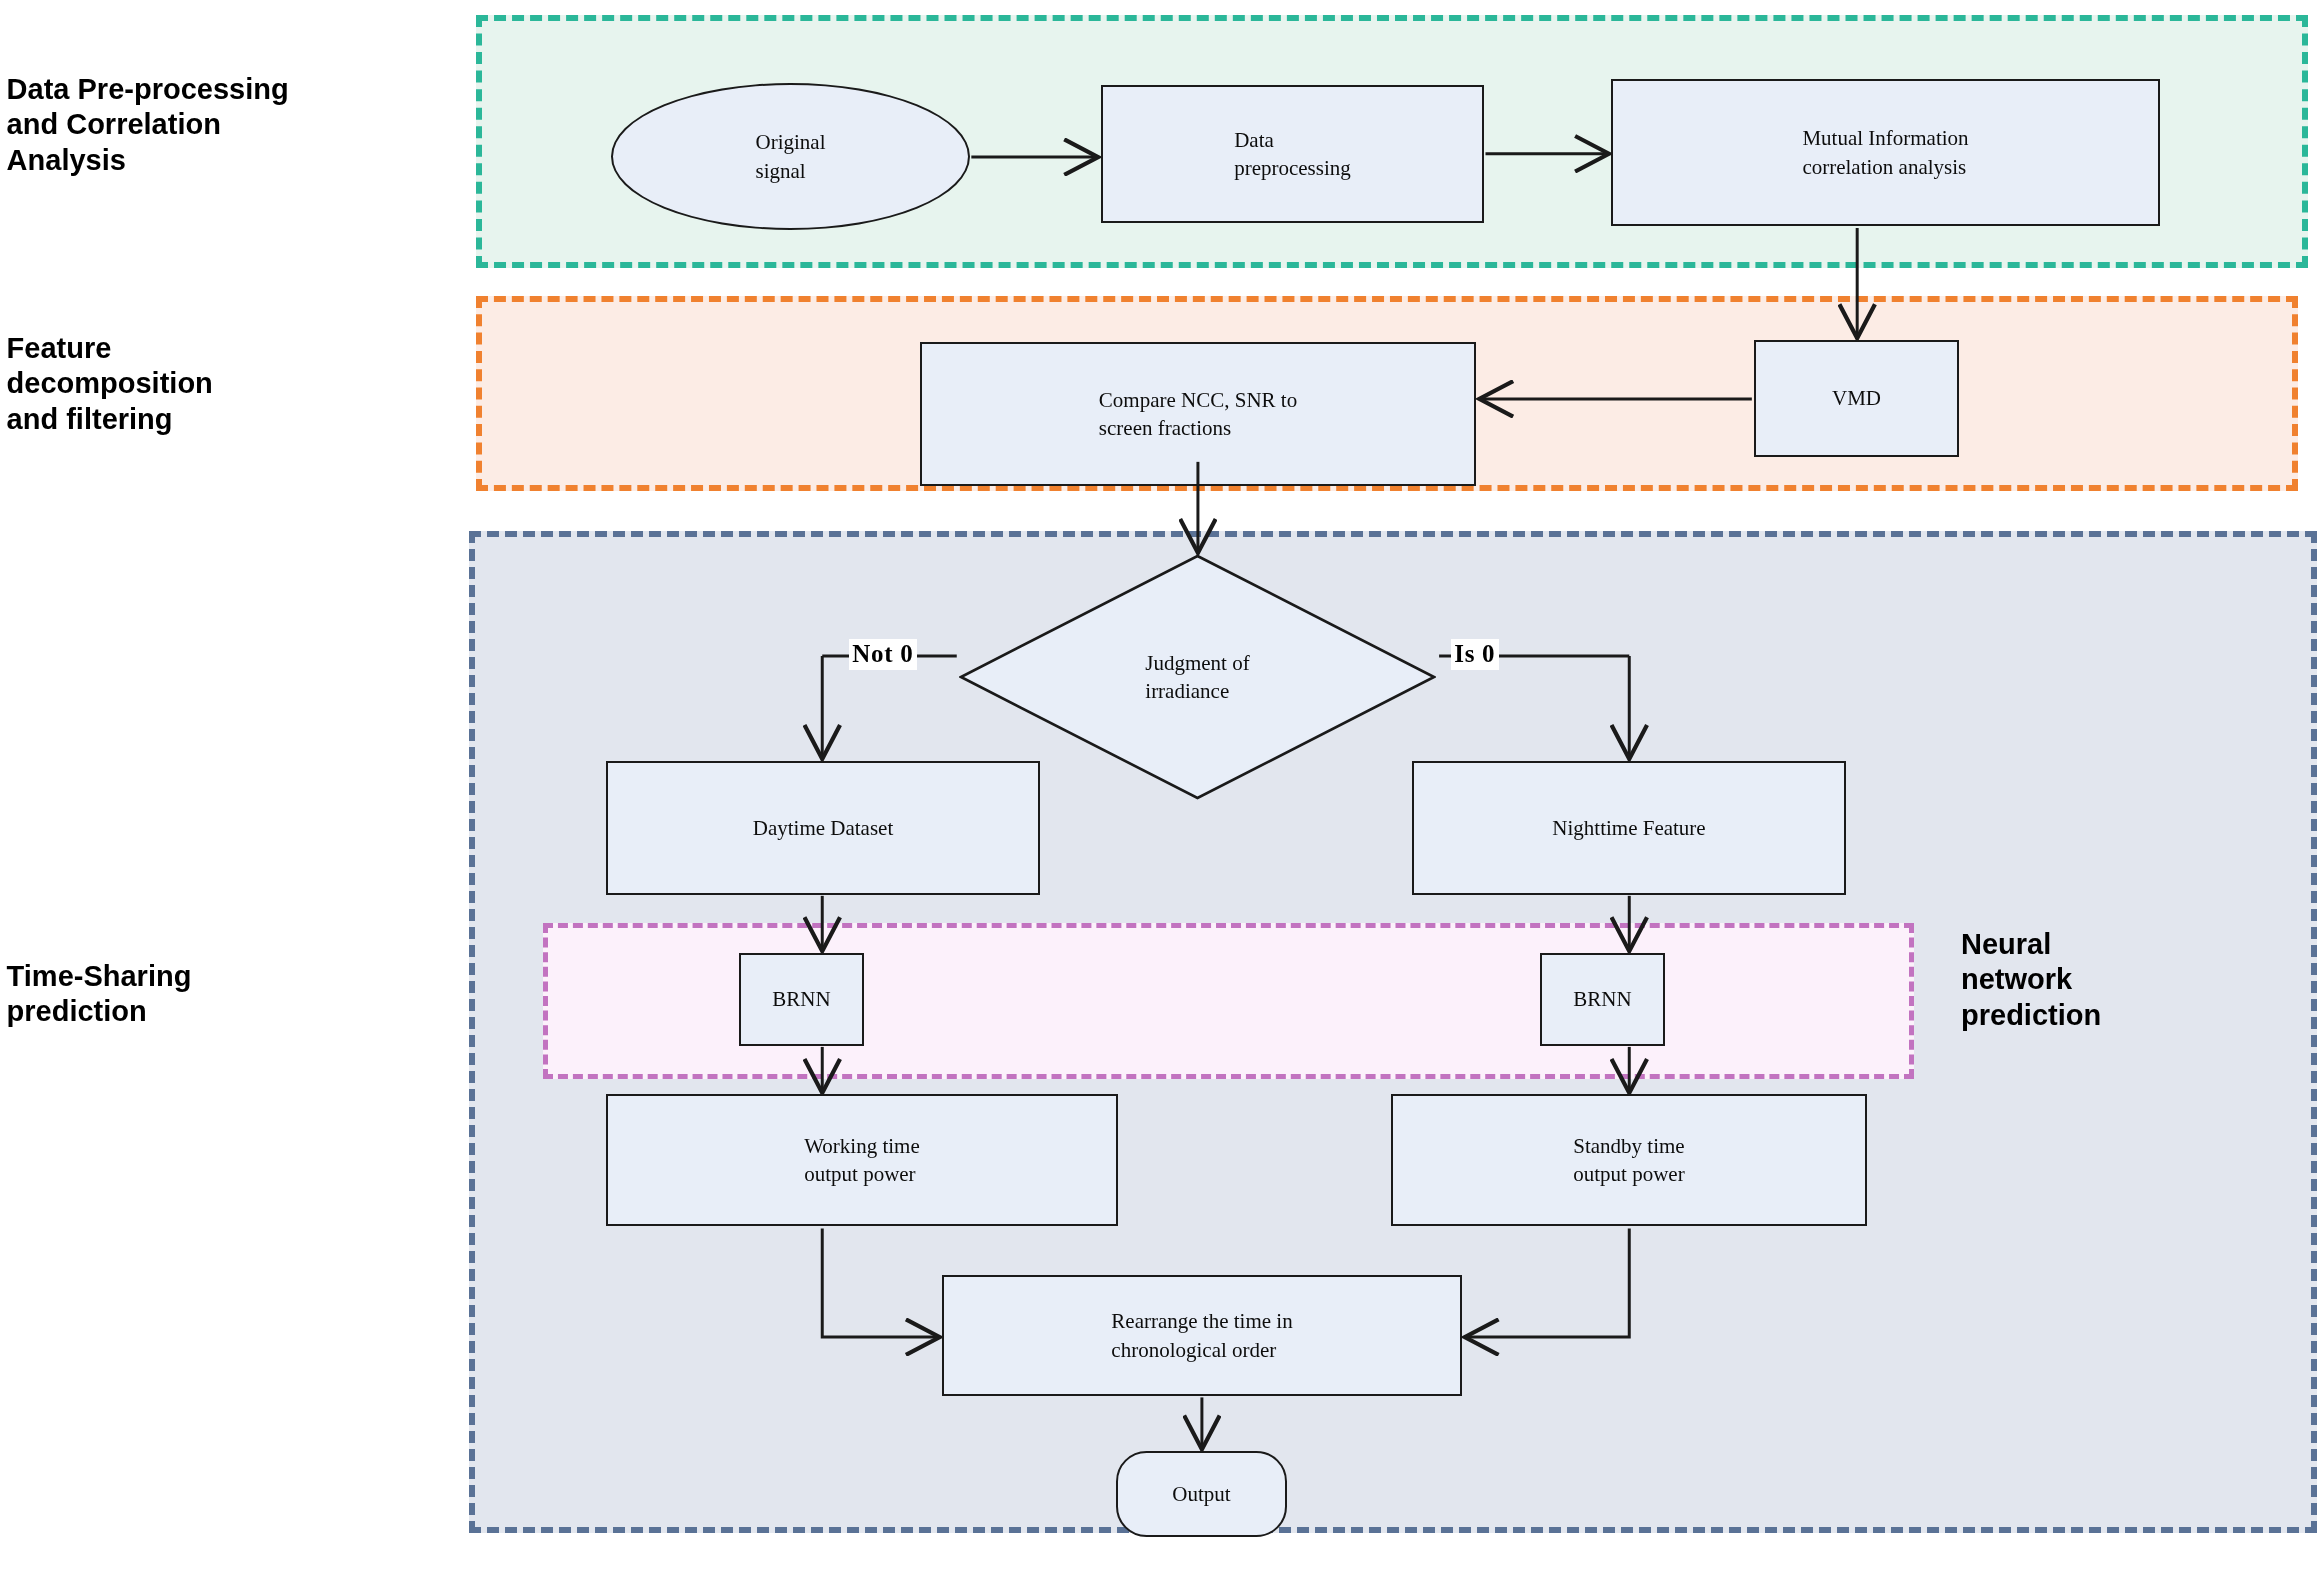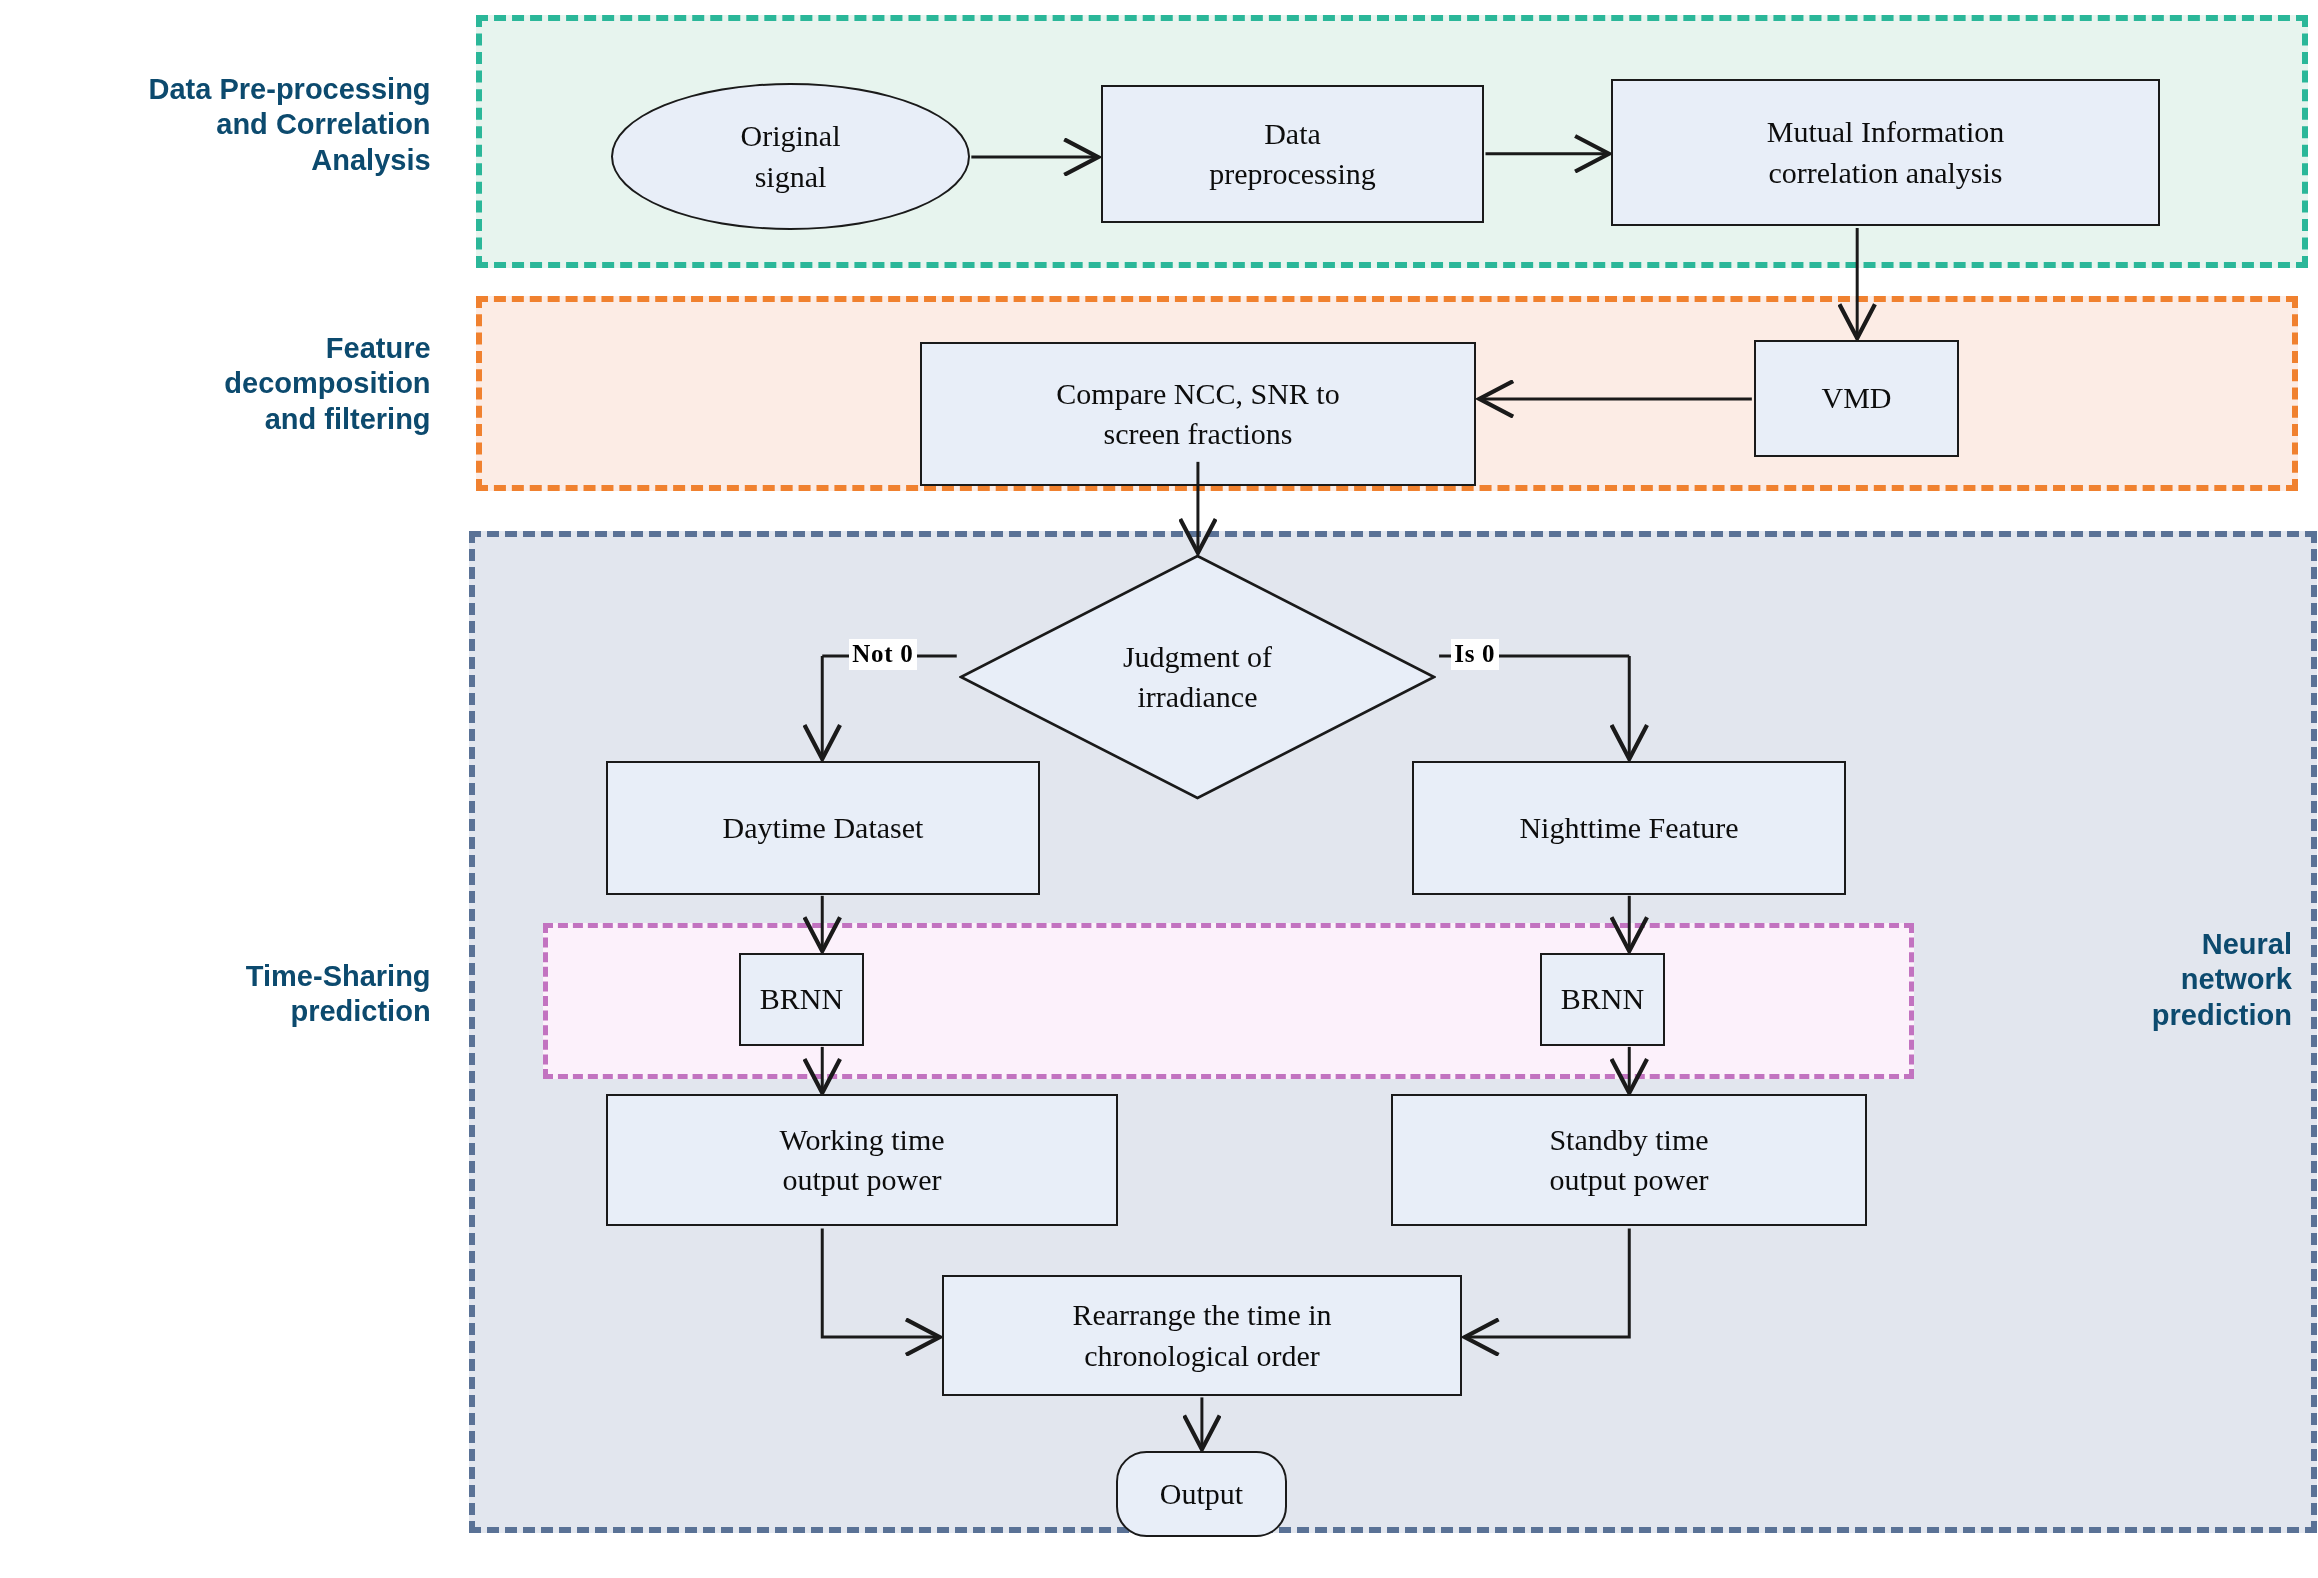--- a/index.html
+++ b/index.html
@@ -12,32 +12,32 @@
   .band-green {left:476px;  top:14.6px;   width:1832px; height:253px;
                background:#e7f4ee; border:6px dashed #2bb799;}
   .band-orange{left:476px;  top:296px;  width:1822px; height:195px;
                background:#fcece5; border:6px dashed #f0812f;}
   .band-blue  {left:469px;  top:531px;  width:1848px; height:1002px;
                background:#e2e6ee; border:6px dashed #5a7296;}
   .band-pink  {left:543px;  top:923px; width:1371px; height:156px;
                background:#fcf1fb; border:5.3px dashed #c273c0;}
 
   
-  .side-label{position:absolute;color:#0c4a6e;font-weight:bold;
-              font-size:29px;line-height:1.22;text-align:right;}
+  .side-label{position:absolute;color:#000000;font-weight:bold;
+              font-size:29px;line-height:1.22;text-align:left;}
   #label-pre   {left:6.6px;  top:72px;  width:424px;}
   #label-feat  {left:6.6px;  top:331px;  width:424px;}
   #label-time  {left:6.6px;  top:959px; width:424px;}
   #label-nn    {left:1961px;top:927px; width:331px;}
 
   
   .node{position:absolute;box-sizing:border-box;background:#e8eef8;
         border:2.6px solid #1a1a1a;display:flex;align-items:center;
-        justify-content:center;text-align:center;color:#0d0d0d;
-        font-family:"Liberation Serif",serif;font-size:30px;line-height:1.34;}
+        justify-content:center;text-align:left;color:#0d0d0d;
+        font-family:"Liberation Serif",serif;font-size:21px;line-height:1.34;}
   .node.ellipse{border-radius:50%;}
   .node.rounded{border-radius:30.5px;}
   .node.diamond{border:none;background:transparent;}
   .diamond .dshape{position:absolute;left:0;top:0;width:100%;height:100%;}
   .diamond .dtext{position:relative;z-index:2;}
 
   #n-orig   {left:611px;  top:83px;  width:359px;  height:147px;}
   #n-prep   {left:1101px; top:85px;  width:383px;  height:138px;}
   #n-mutual {left:1611px; top:79px;  width:549px;  height:147px;}
   #n-vmd    {left:1754px; top:340px;  width:205px;  height:117px;}

